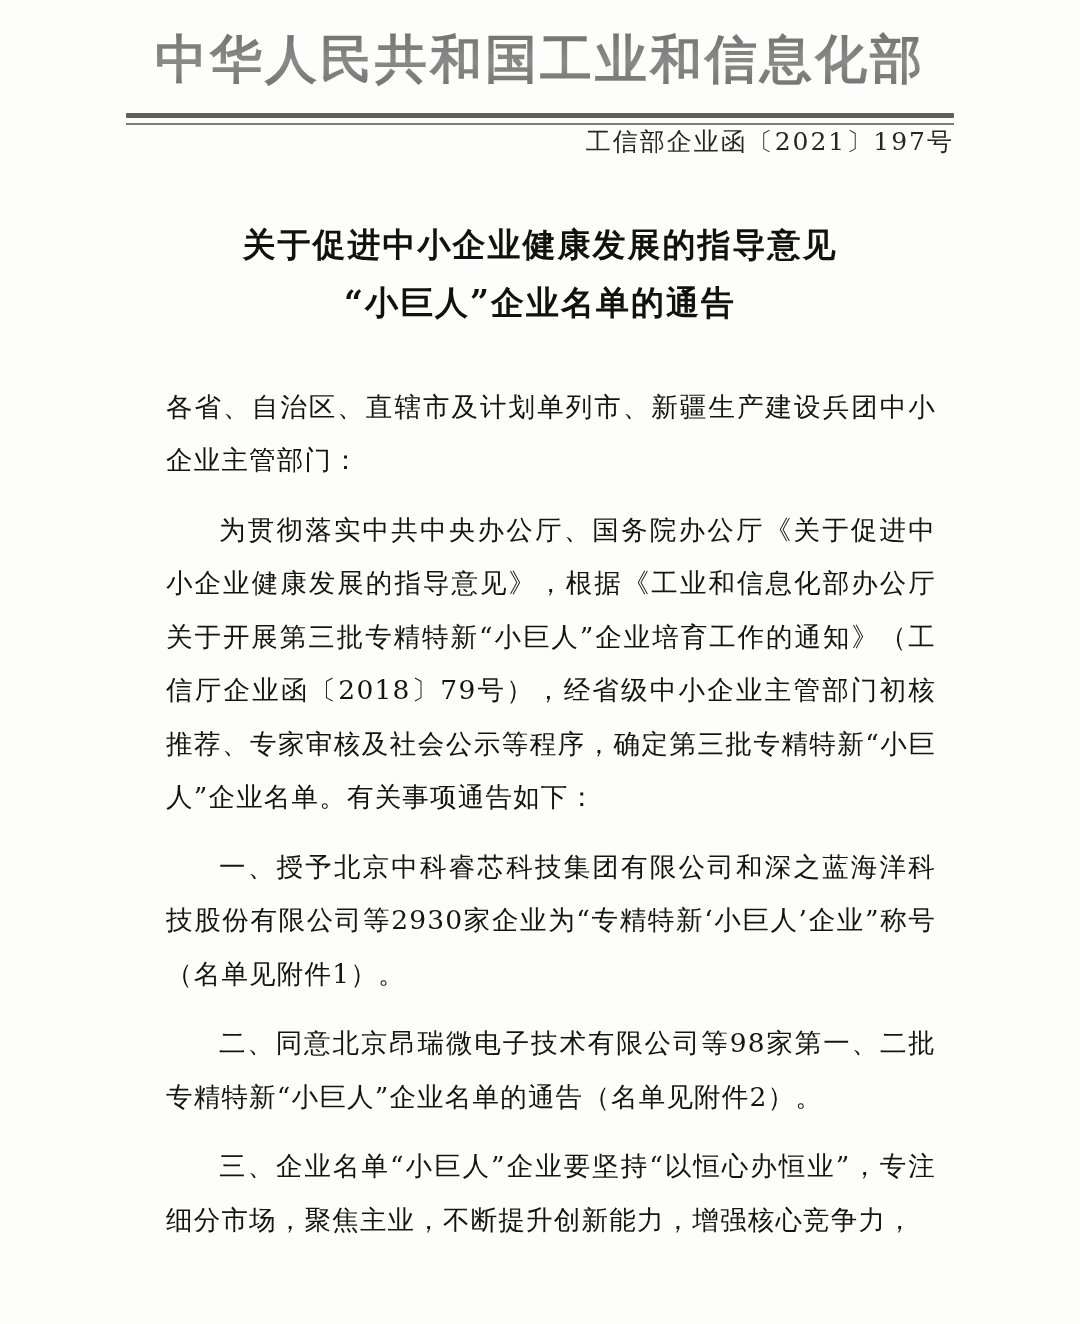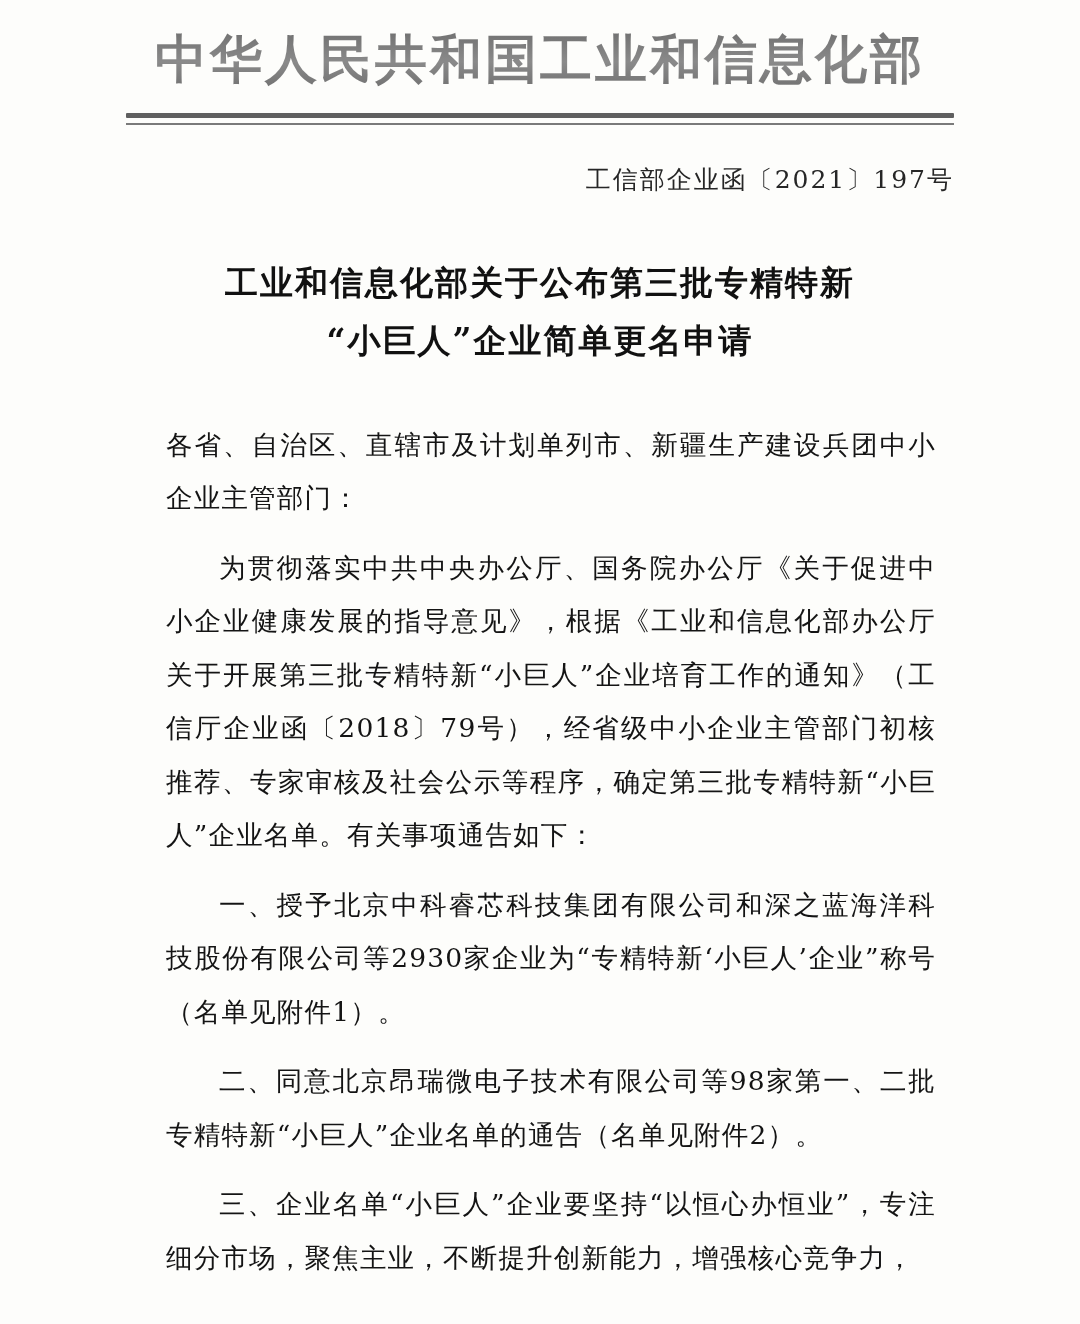--- a/index.html
+++ b/index.html
@@ -66,21 +66,20 @@
     border-radius: 1px;
   }
   .rule-thin {
     height: 2px;
     background: #7a7a7a;
     margin-top: 5px;
   }
 
   
   .doc-number {
-    margin-top: 38px;
     padding-right: 126px;
     text-align: right;
     font-size: 25px;
     letter-spacing: 2px;
     color: #262626;
   }
 
   
   .doc-title {
     margin-top: 58px;
@@ -123,22 +122,22 @@
       <div class="letterhead-title">中华人民共和国工业和信息化部</div>
       <div class="rule-wrap">
         <div class="rule-thick"></div>
         <div class="rule-thin"></div>
       </div>
     </div>
 
     <div class="doc-number">工信部企业函〔2021〕197号</div>
 
     <div class="doc-title">
-      <span class="line">工业和信息化部关于公布第三批专精特新</span>
-      <span class="line">“小巨人”企业简单更名申请</span>
+      <span class="line">关于促进中小企业健康发展的指导意见</span>
+      <span class="line">“小巨人”企业名单的通告</span>
     </div>
 
     <div class="body-text">
       <p>各省、自治区、直辖市及计划单列市、新疆生产建设兵团中小企业主管部门：</p>
       <p class="indent">为贯彻落实中共中央办公厅、国务院办公厅《关于促进中小企业健康发展的指导意见》，根据《工业和信息化部办公厅关于开展第三批专精特新“小巨人”企业培育工作的通知》（工信厅企业函〔2018〕79号），经省级中小企业主管部门初核推荐、专家审核及社会公示等程序，确定第三批专精特新“小巨人”企业名单。有关事项通告如下：</p>
       <p class="indent">一、授予北京中科睿芯科技集团有限公司和深之蓝海洋科技股份有限公司等2930家企业为“专精特新‘小巨人’企业”称号（名单见附件1）。</p>
       <p class="indent">二、同意北京昂瑞微电子技术有限公司等98家第一、二批专精特新“小巨人”企业名单的通告（名单见附件2）。</p>
       <p class="indent">三、企业名单“小巨人”企业要坚持“以恒心办恒业”，专注细分市场，聚焦主业，不断提升创新能力，增强核心竞争力，</p>
     </div>
 

